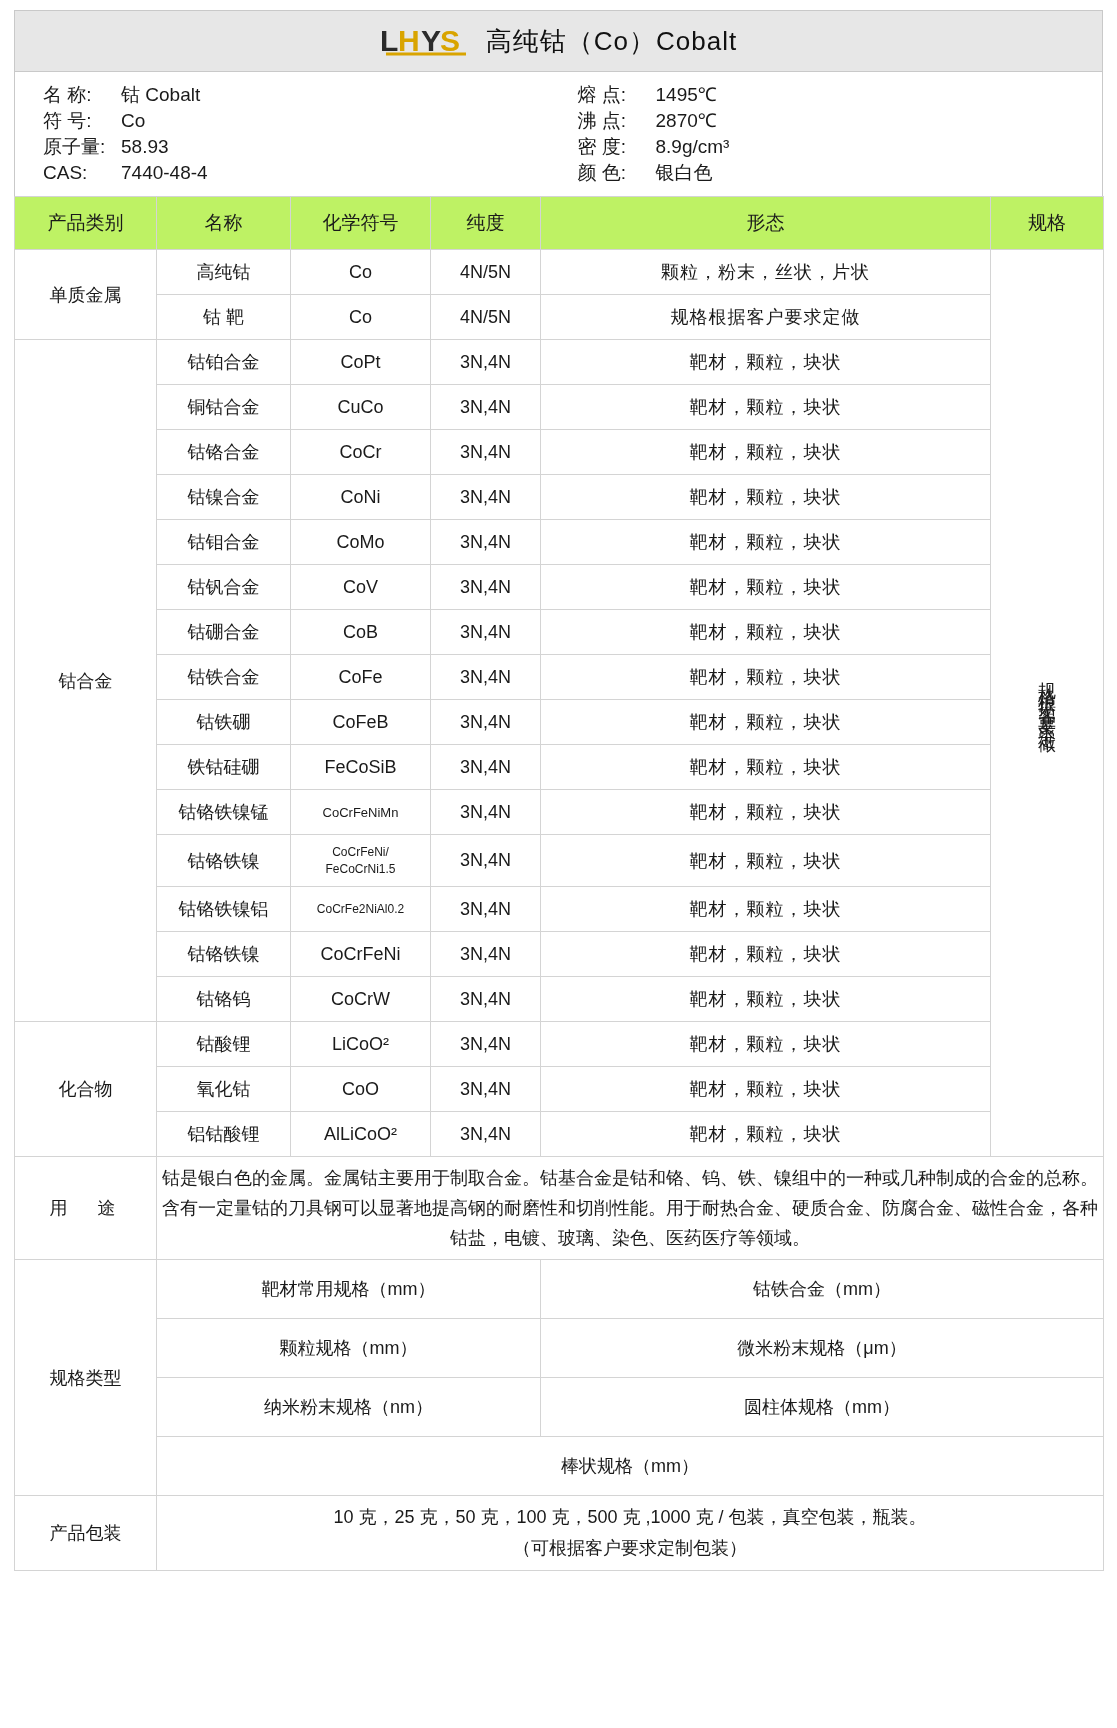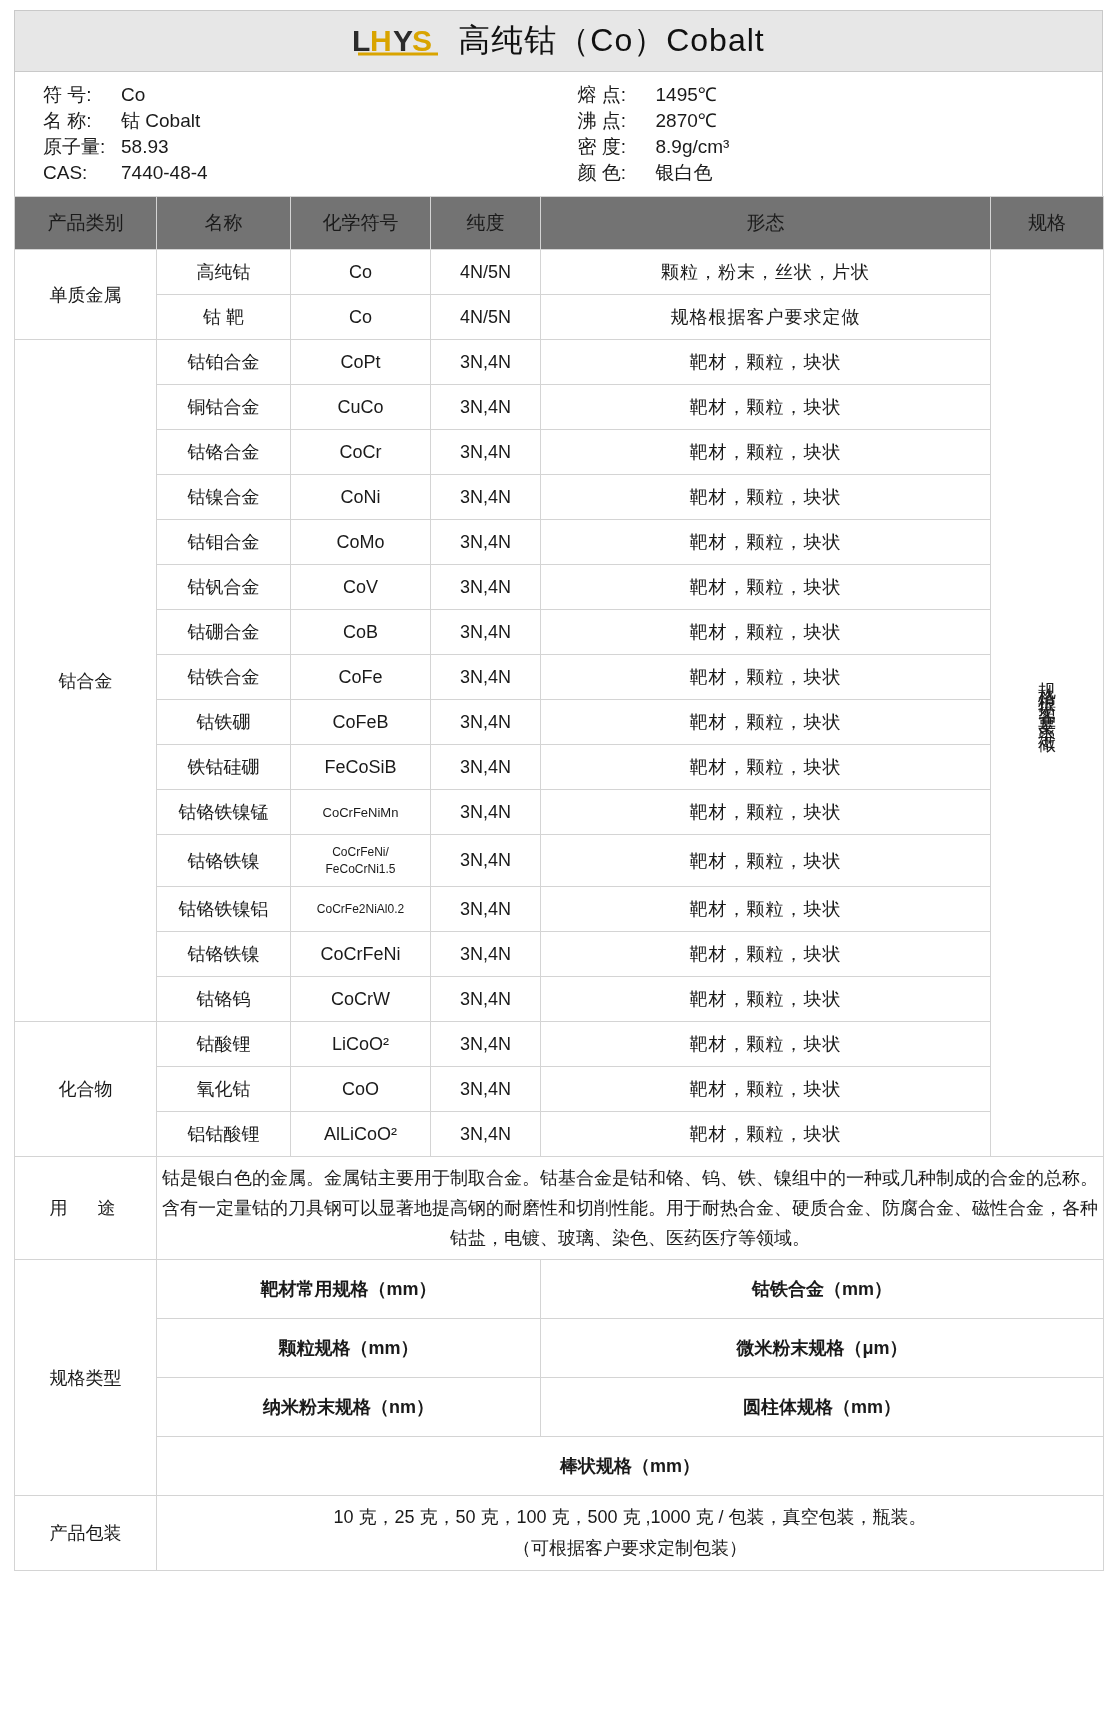--- a/index.html
+++ b/index.html
@@ -30,21 +30,21 @@
   }
   .logo {
     display: inline-flex;
     align-items: center;
     position: relative;
     width: 96px;
     height: 38px;
   }
   .logo svg { display:block; }
   .header-title {
-    font-size: 32px;
+    font-size: 26px;
     letter-spacing: 1px;
     color: #111;
   }
   
   .info-block {
     border: 1px solid #c9c9c9;
     border-bottom: none;
     display: flex;
     padding: 10px 0 10px 0;
     background: #fff;
@@ -73,21 +73,21 @@
   }
   table.main th, table.main td {
     border: 1px solid #d4d4d4;
     font-size: 18px;
     color: #1a1a1a;
     padding: 6px 4px;
     text-align: center;
     vertical-align: middle;
   }
   table.main thead th {
-    background: #737373;
+    background: #bef264;
     font-weight: normal;
     font-size: 19px;
     height: 40px;
   }
   td.cat {
     font-size: 19px;
   }
   td.name { font-size: 18px; }
   td.sym  { font-size: 18px; }
   td.sym.small { font-size: 13px; }
@@ -126,21 +126,20 @@
   
   .spec-label {
     font-size: 19px;
     width: 128px;
   }
   .spec-cell {
     text-align: left;
     padding-left: 16px;
     font-size: 18px;
     height: 46px;
-    font-weight: bold;
   }
   
   .pack-label {
     font-size: 19px;
     width: 128px;
   }
   .pack-text {
     text-align: left;
     font-size: 18px;
     line-height: 31px;
@@ -161,24 +160,24 @@
         <text x="60" y="30" font-family="Liberation Sans, sans-serif" font-size="30" font-weight="bold" fill="#d9a400">S</text>
         <path d="M6 33 L86 33" stroke="#d9a400" stroke-width="3" fill="none"></path>
       </svg>
     </span>
     <span class="header-title">高纯钴（Co）Cobalt</span>
   </div>
 
   <div class="info-block">
     <div class="info-col">
       <div class="info-row">
+        <span class="info-label">名  称:</span><span>钴 Cobalt</span>
+      </div>
+      <div class="info-row">
         <span class="info-label">符  号:</span><span>Co</span>
-      </div>
-      <div class="info-row">
-        <span class="info-label">名  称:</span><span>钴 Cobalt</span>
       </div>
       <div class="info-row">
         <span class="info-label">原子量:</span><span>58.93</span>
       </div>
       <div class="info-row">
         <span class="info-label">CAS:</span><span>7440-48-4</span>
       </div>
     </div>
     <div class="info-col right">
       <div class="info-row">

